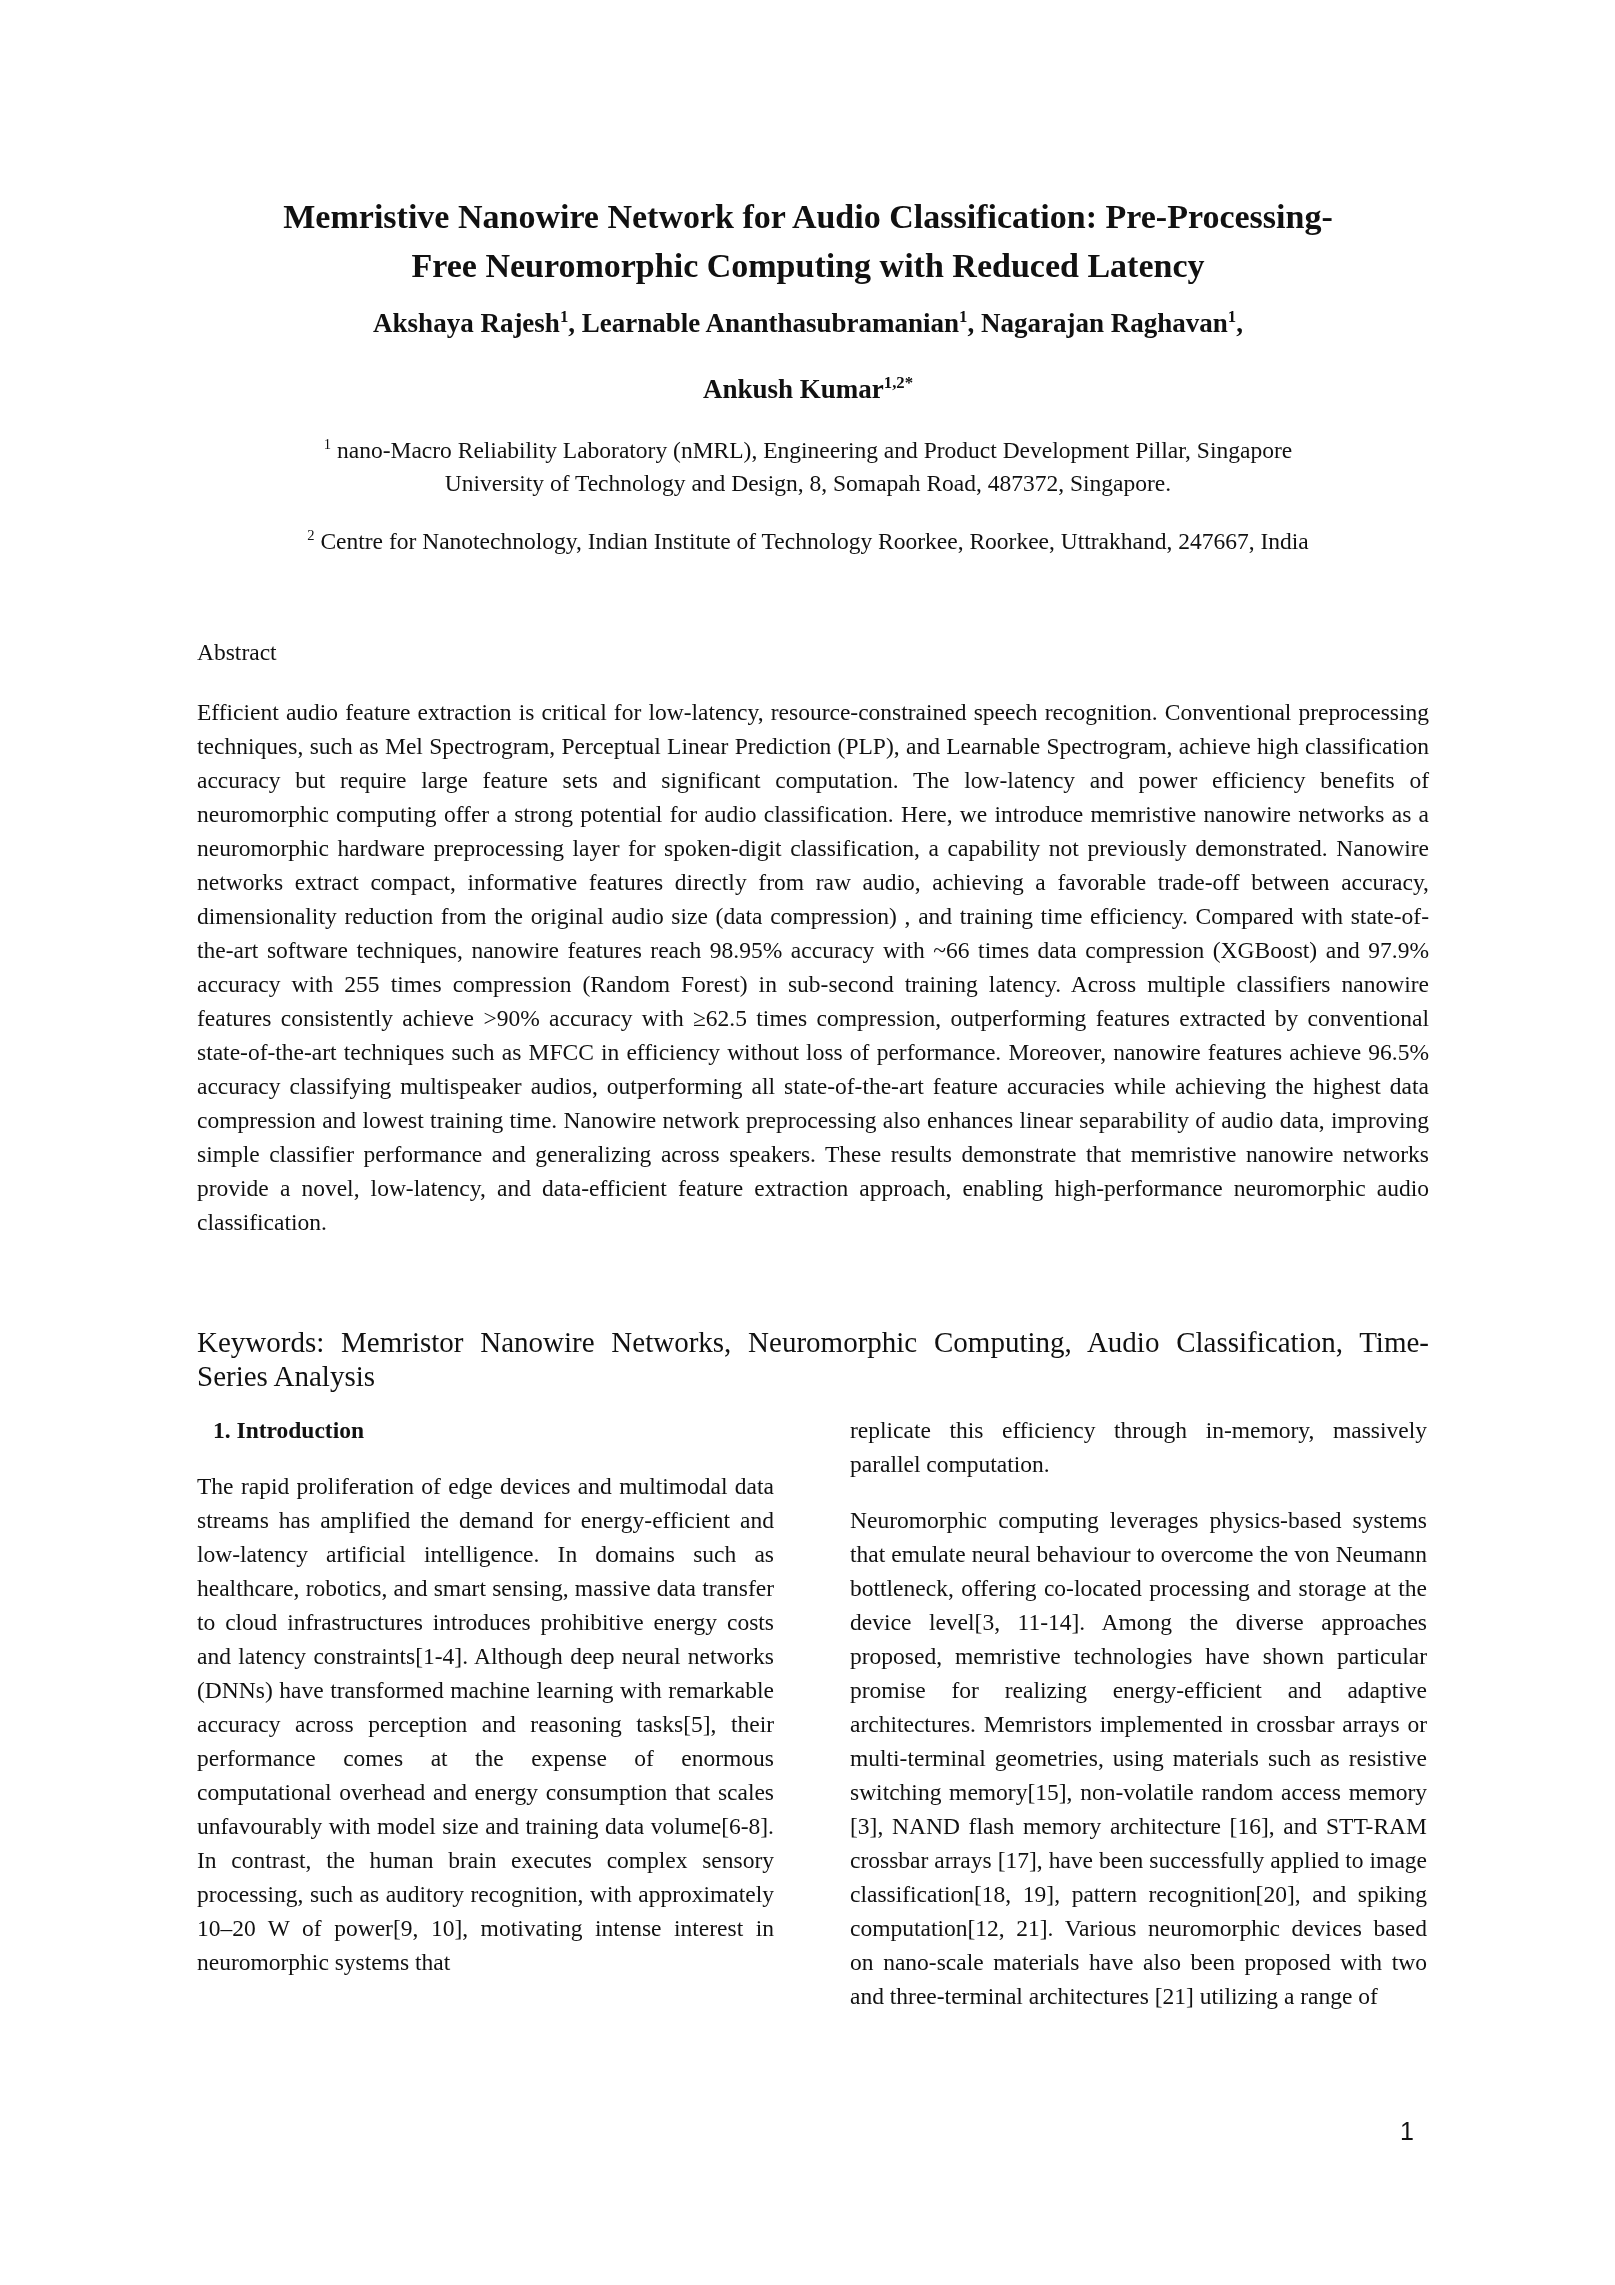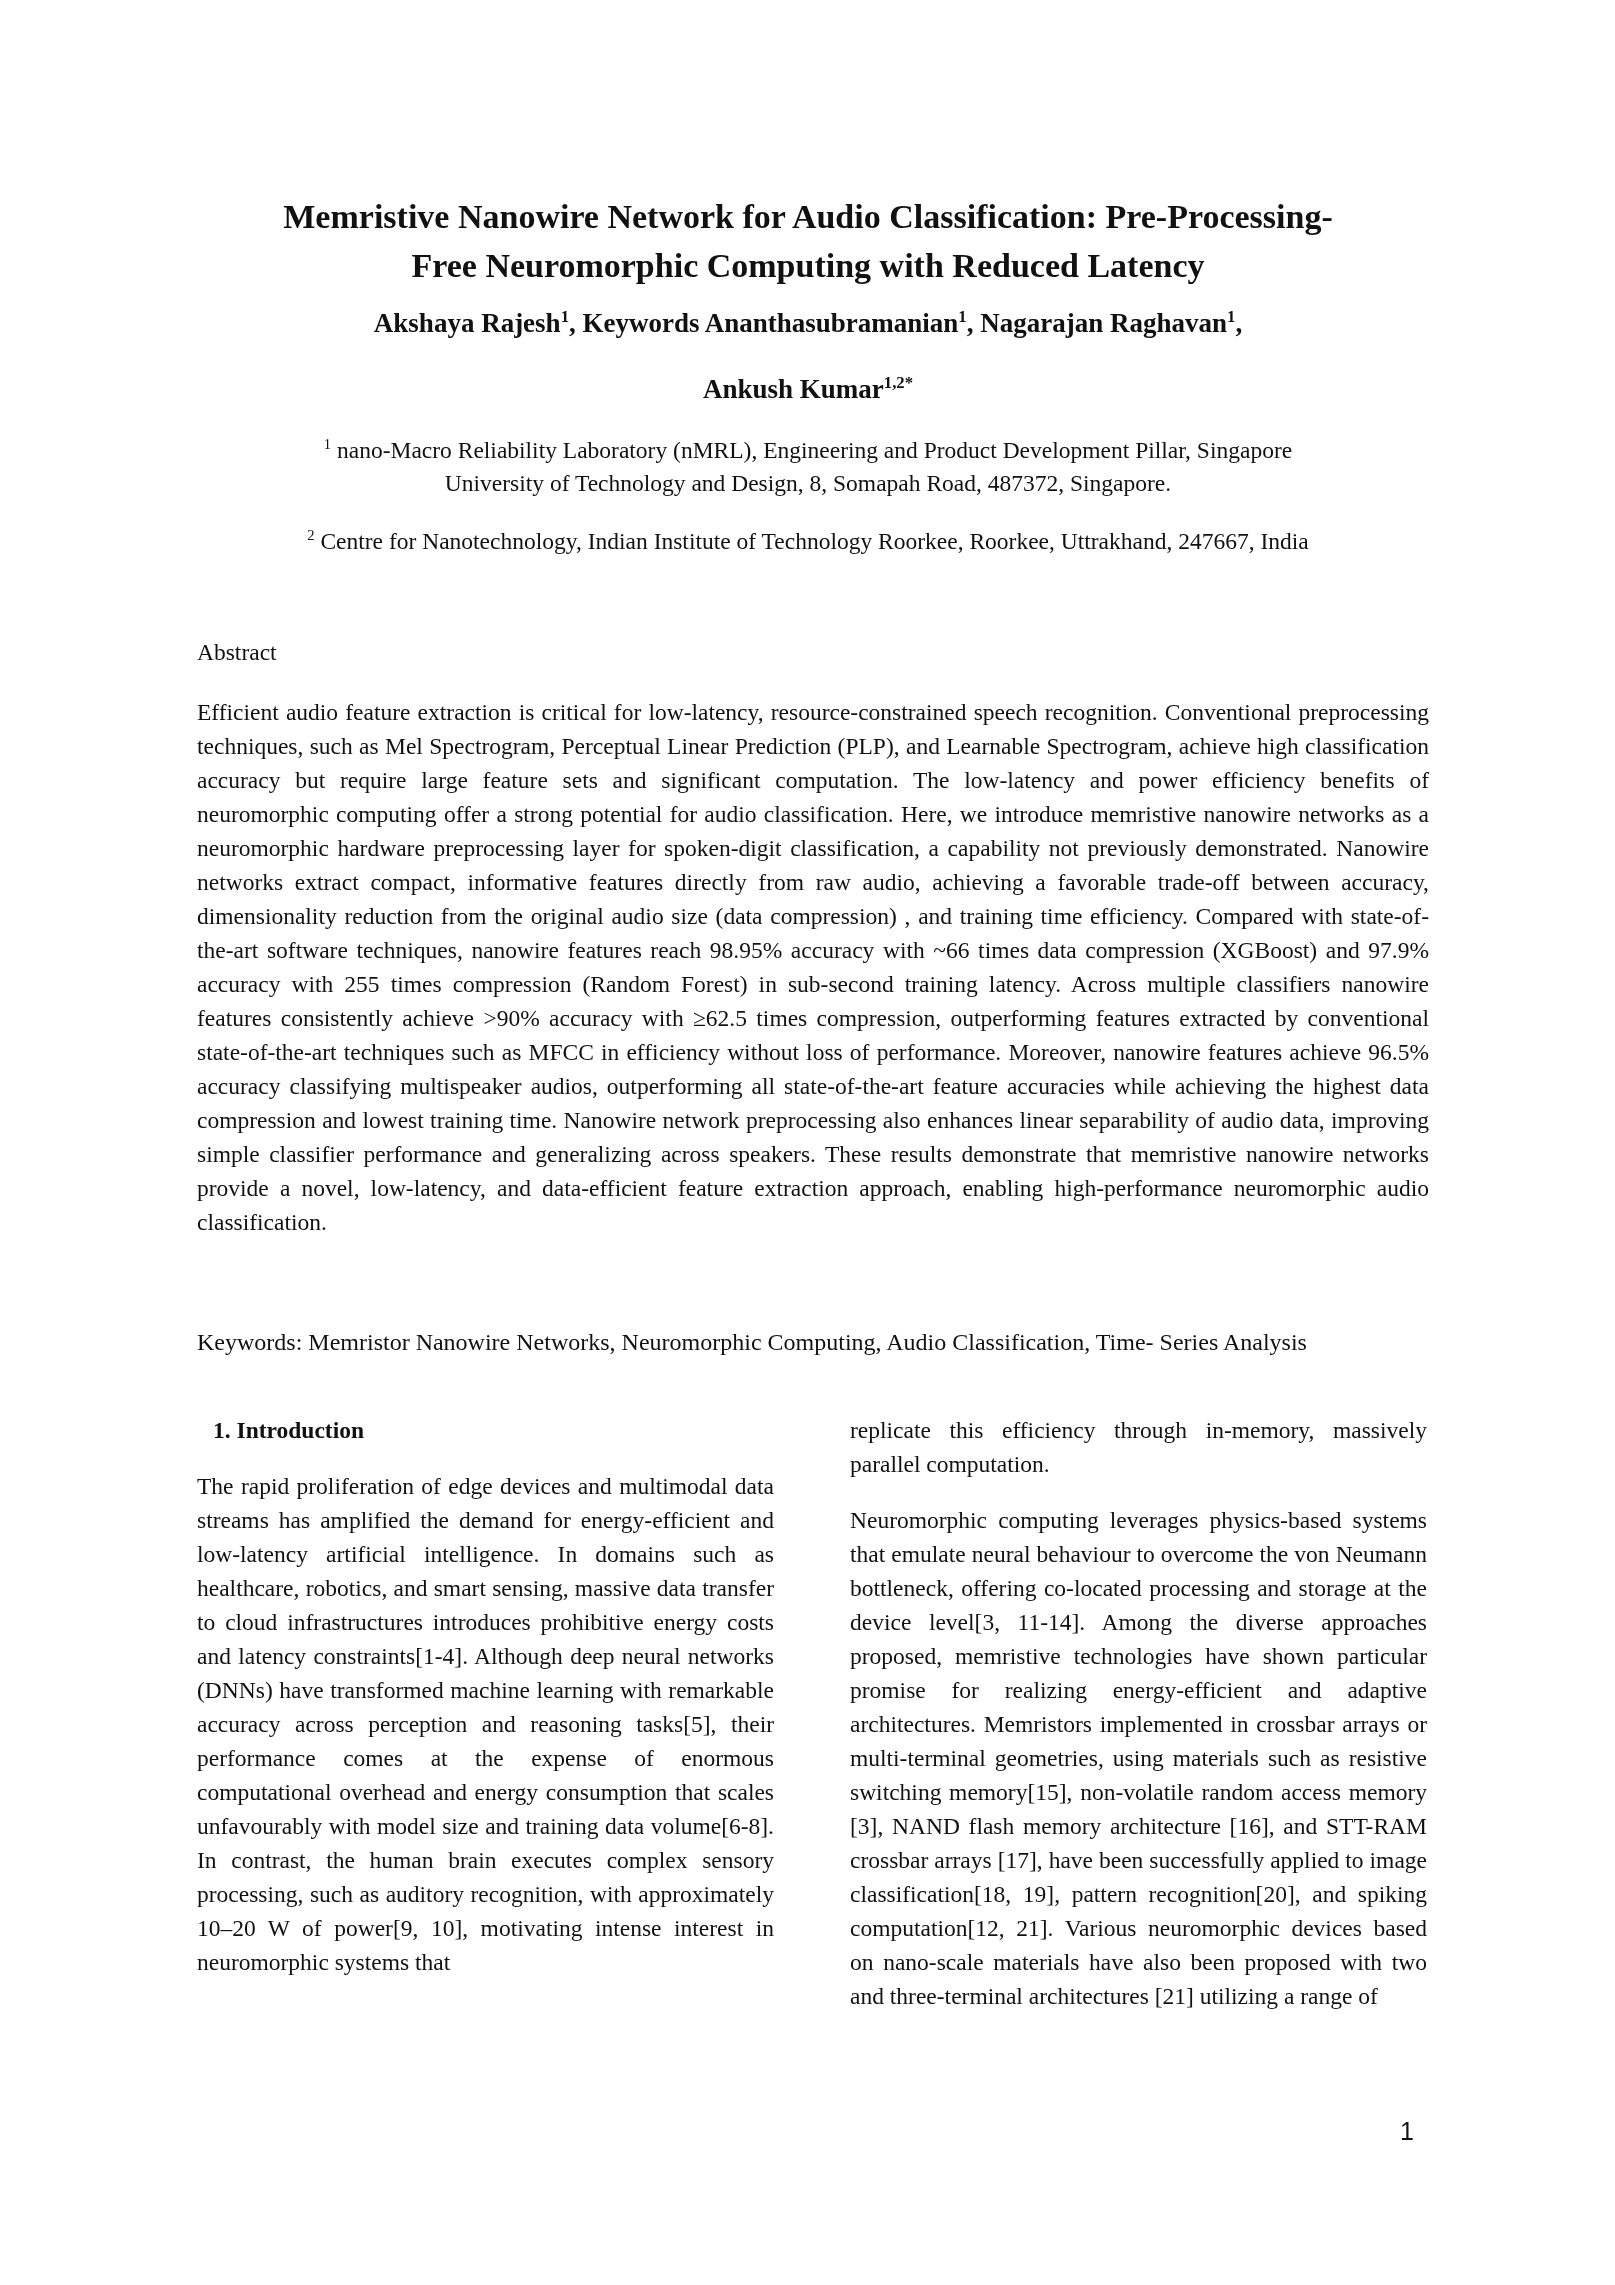--- a/index.html
+++ b/index.html
@@ -15,41 +15,41 @@
   .affil { position: absolute; left: 181px; width: 1254px; text-align: center;
            font-size: 23.5px; line-height: 33px; }
   .affil1 { top: 434px; }
   .affil2 { top: 525px; }
   .email-line { top: 579px; }
   .email { text-decoration: underline; color: #111; }
   .h-abstract { position: absolute; left: 197px; top: 639px; font-weight: normal; font-size: 23.5px; }
   .abstract { position: absolute; left: 197px; width: 1232px; top: 695px;
               font-size: 23.5px; line-height: 34px; text-align: justify; margin: 0; }
   .keywords { position: absolute; left: 197px; width: 1232px; top: 1325px;
-              font-size: 24px; line-height: 34px; text-align: justify; margin: 0; }
+              font-size: 29px; line-height: 34px; text-align: justify; margin: 0; }
   .col { position: absolute; width: 577px; font-size: 23.5px; line-height: 34px; }
   .col-left { left: 197px; top: 1413px; }
   .col-right { left: 850px; top: 1413px; }
   .col p { margin: 0 0 22px 0; text-align: justify; }
   .h-intro { font-weight: bold; font-size: 23.5px; margin: 0 0 22px 16px; line-height: 34px; }
   .page-number { position: absolute; left: 1400px; top: 2117px;
                  font-family: "Liberation Sans", "DejaVu Sans", sans-serif; font-size: 25px; }
 </style>
 </head>
 <body>
 
 <div class="page">
 
   <div class="title">
     <div>Memristive Nanowire Network for Audio Classification: Pre-Processing-</div>
     <div>Free Neuromorphic Computing with Reduced Latency</div>
   </div>
 
   <div class="authors">
-    <span>Akshaya Rajesh</span><sup>1</sup><span>, </span><span>Keywords Ananthasubramanian</span><sup>1</sup><span>, </span><span>Nagarajan Raghavan</span><sup>1</sup><span>,</span>
+    <span>Akshaya Rajesh</span><sup>1</sup><span>, </span><span>Learnable Ananthasubramanian</span><sup>1</sup><span>, </span><span>Nagarajan Raghavan</span><sup>1</sup><span>,</span>
   </div>
   <div class="authors authors2">
     <span>Ankush Kumar</span><sup>1,2*</sup>
   </div>
 
   <div class="affil affil1">
     <div><sup>1</sup> <span>nano-Macro Reliability Laboratory (nMRL), Engineering and Product Development Pillar, Singapore</span></div>
     <div>University of Technology and Design, 8, Somapah Road, 487372, Singapore.</div>
   </div>
 

